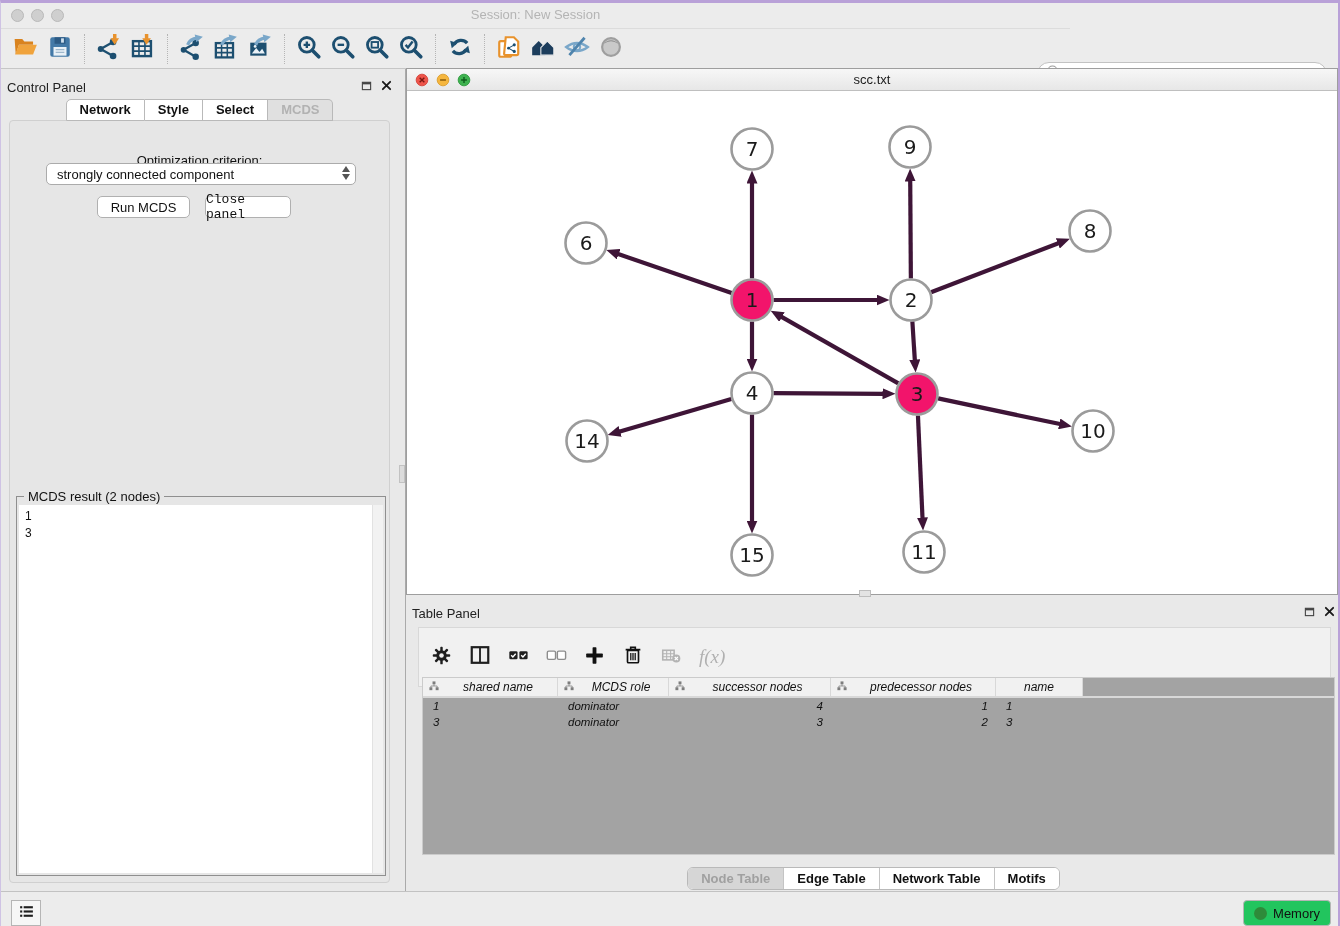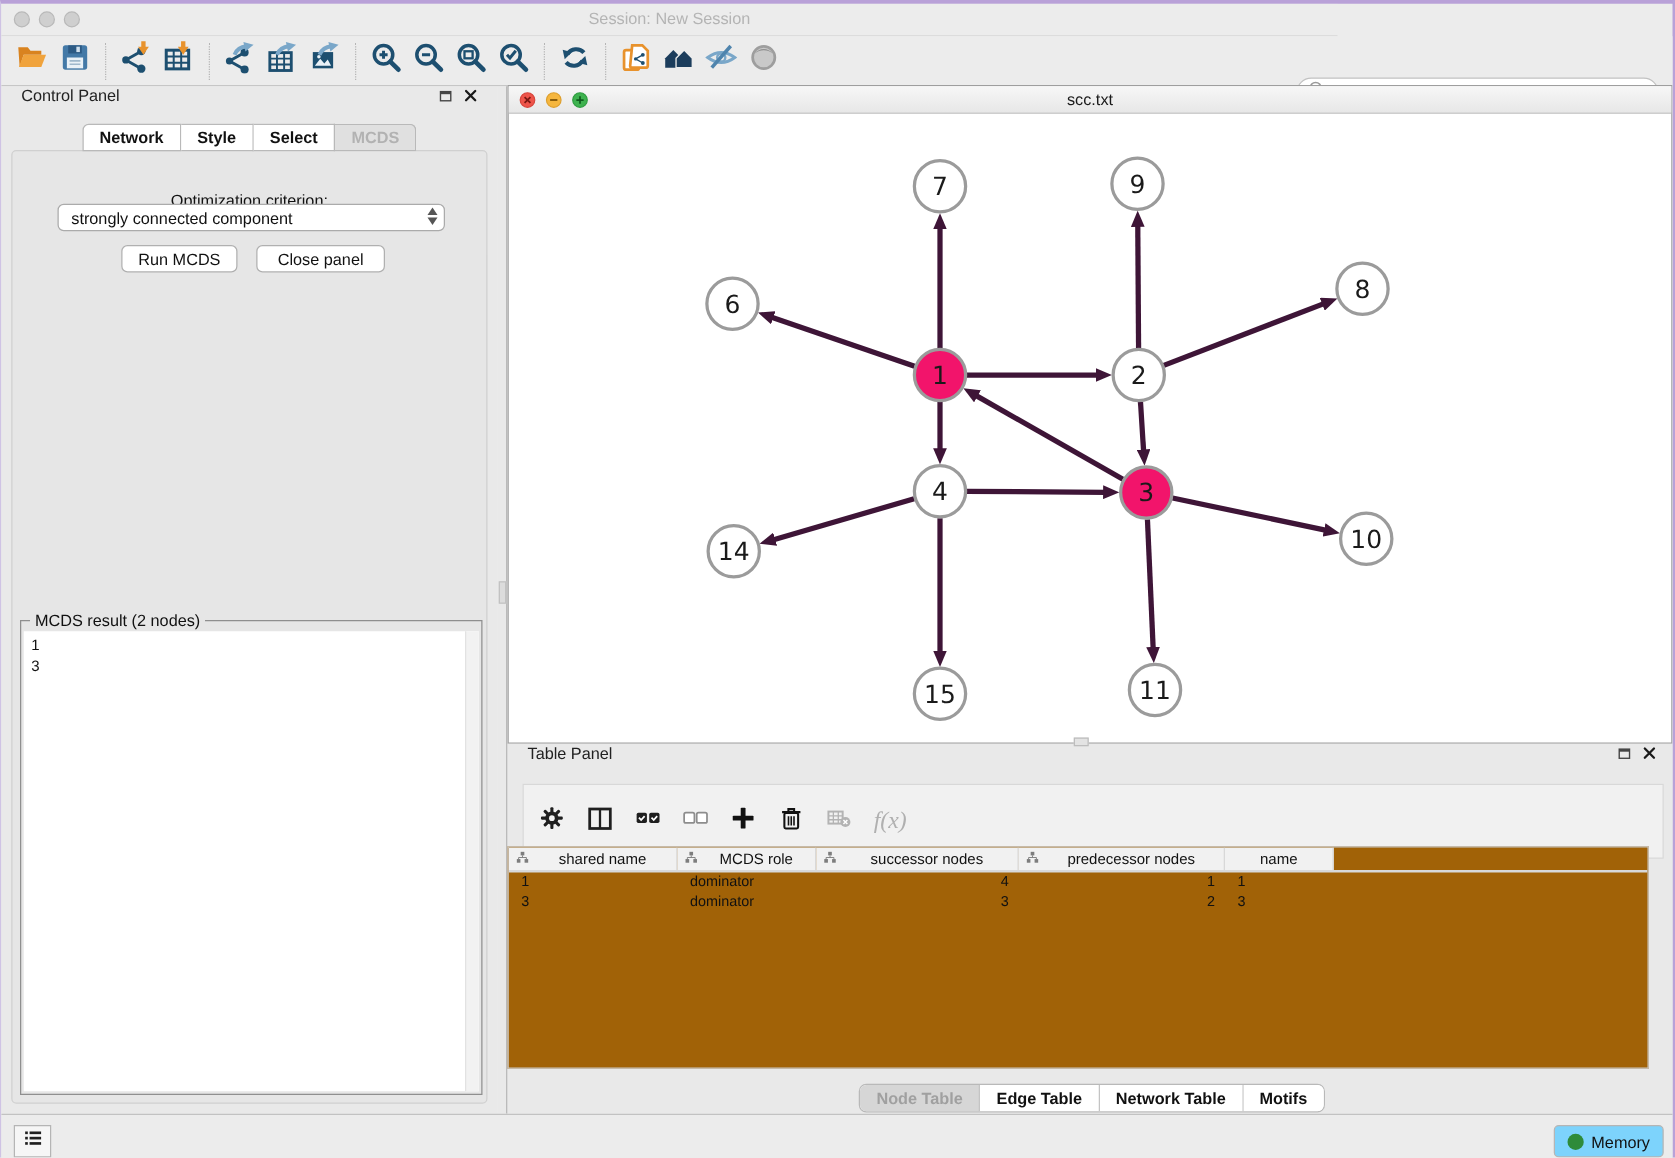--- a/index.html
+++ b/index.html
@@ -17,42 +17,42 @@
   
   #toolbar { left:0; top:26px; width:1340px; height:40px; background:#ececec; border-bottom:1px solid #c6c6c6;
              display:flex; align-items:center; padding-left:8px; }
   .tbtn { width:34px; height:32px; display:flex; align-items:center; justify-content:center; cursor:pointer; }
   .tsep { width:1px; height:30px; margin:0 7px; border-left:1px dotted #b5b5b5; }
   #search-wrap { position:absolute; right:14px; top:33px; width:290px; height:24px; background:#fff;
                  border:1px solid #c2c2c2; border-radius:13px; display:flex; align-items:center; padding-left:7px; }
 
   
   #control-panel { left:0; top:66px; width:397px; height:822px; background:#e9e9e9; }
-  .panel-head { height:26px; display:flex; align-items:flex-start; padding:0 16px; }
+  .panel-head { height:26px; display:flex; align-items:flex-end; padding:0 6px; }
   .panel-title { font-size:13px; color:#222; flex:1; }
   .panel-head .hicons { display:flex; gap:9px; align-items:center; }
   #cp-tabs { display:flex; justify-content:center; margin-top:4px; height:22px; position:relative; z-index:2; }
   .cp-tab { font-size:13px; font-weight:bold; color:#111; background:#fff; border:1px solid #b9b9b9;
             padding:2px 13px; line-height:16px; cursor:pointer; }
   .cp-tab.first { border-radius:5px 0 0 0; }
   .cp-tab.mid { border-left:none; }
   .cp-tab.sel { background:#e0e0e0; color:#b2b2b2; border-radius:0 5px 0 0; border-left:none; }
   #cp-content { position:absolute; left:8px; top:51px; width:381px; height:763px; background:#e6e6e6;
                 border:1px solid #d0d0d0; border-radius:4px; }
   #opt-label { text-align:center; margin-top:32px; font-size:13px; color:#111; }
   #criterion-select { position:absolute; left:36px; top:42px; width:310px; height:22px; background:#fff;
                       border:1px solid #ababab; border-radius:5px; font-size:13px; color:#111;
                       display:flex; align-items:center; padding-left:10px; cursor:pointer; }
   #criterion-select .stepper { position:absolute; right:5px; top:2px; display:flex; flex-direction:column; gap:2px; }
   .tri-up { width:0; height:0; border-left:4px solid transparent; border-right:4px solid transparent; border-bottom:6px solid #555; }
   .tri-dn { width:0; height:0; border-left:4px solid transparent; border-right:4px solid transparent; border-top:6px solid #555; }
   .cp-btn { position:absolute; top:75px; height:22px; background:#fff; border:1px solid #b0b0b0; border-radius:5px;
             font-size:13px; color:#111; display:flex; align-items:center; justify-content:center; cursor:pointer; }
   #run-btn { left:87px; width:93px; }
-  #close-btn { left:195px; width:103px; }
+  #close-btn { left:195px; width:86px;font-family:Liberation Mono, monospace; }
   #result-group { position:absolute; left:6px; top:375px; width:370px; height:380px; border:1px solid #8f8f8f; }
   #result-title { position:absolute; left:7px; top:-8px; background:#e6e6e6; padding:0 4px; font-size:13px; color:#111; }
   #result-box { position:absolute; left:2px; top:8px; width:364px; height:368px; background:#fff; }
   #result-text { padding:3px 6px; font-size:12px; line-height:17px; color:#111; white-space:pre; }
   #result-scroll { position:absolute; right:0; top:0; width:11px; height:100%; background:#f2f2f2; border-left:1px solid #e2e2e2; }
 
   
   #v-splitter { left:397px; top:66px; width:8px; height:822px; background:#e9e9e9; border-right:1px solid #aaa; }
   #v-handle { position:absolute; left:1px; top:396px; width:6px; height:18px; background:#dcdcdc; border:1px solid #c2c2c2; }
 
@@ -61,38 +61,38 @@
   #net-titlebar { height:22px; background:linear-gradient(#f7f7f7,#e7e7e7); border-bottom:1px solid #bfbfbf; position:relative; }
   #net-titlebar .lights { position:absolute; left:8px; top:4px; display:flex; gap:7px; }
   #net-title { width:100%; text-align:center; font-size:13px; color:#1a1a1a; line-height:21px; }
   #graph-canvas { position:absolute; left:0; top:22px; width:930px; height:503px; }
   #h-handle { left:858px; top:587px; width:12px; height:7px; background:#e3e3e3; border:1px solid #bdbdbd; z-index:3; }
 
   
   #table-panel { left:405px; top:592px; width:935px; height:296px; background:#e9e9e9; }
   #tp-toolbar { position:absolute; left:12px; top:32px; width:913px; height:60px; background:#f1f1f1;
                 border:1px solid #d8d8d8; display:flex; align-items:center; gap:17px; padding-left:12px; }
-  #tp-table { position:absolute; left:0; top:82px; width:913px; height:178px; background:#a16207; border:1px solid #cbcbcb; overflow:hidden; }
+  #tp-table { position:absolute; left:16px; top:82px; width:913px; height:178px; background:#a3a3a3; border:1px solid #cbcbcb; overflow:hidden;font-style:italic; }
   #tp-header { display:flex; height:20px; border-bottom:2px solid #d8d8d8; }
   .th { background:#f1f1f1; border-right:1px solid #d8d8d8; display:flex; align-items:center; font-size:12px; color:#111; }
   .th .lbl { flex:1; text-align:center; }
   .th .treeicon { margin-left:6px; }
   .tr { display:flex; height:16px; }
   .td { font-size:11.5px; color:#111; line-height:16px; overflow:hidden; }
   #tp-tabs { position:absolute; left:0; right:0; top:272px; display:flex; justify-content:center; }
   #tp-tabs-inner { display:flex; border:1px solid #b9b9b9; border-radius:6px; overflow:hidden; background:#fff; }
   .tp-tab { font-size:13px; font-weight:bold; color:#111; padding:3px 13px; border-right:1px solid #c4c4c4; cursor:pointer; background:#fff; }
   .tp-tab:last-child { border-right:none; }
   .tp-tab.sel { background:#d6d6d6; color:#a0a0a0; }
 
   
   #status-bar { left:0; top:888px; width:1340px; height:38px; background:#ececec; border-top:1px solid #c2c2c2; }
   #list-btn { position:absolute; left:10px; top:8px; width:30px; height:26px; background:#f6f6f6; border:1px solid #b5b5b5;
               display:flex; align-items:center; justify-content:center; cursor:pointer; }
-  #memory-btn { position:absolute; right:10px; top:8px; height:26px; background:#7dd3fc; border:1px solid #b5b5b5; border-radius:4px;
+  #memory-btn { position:absolute; right:10px; top:8px; height:26px; background:#22c55e; border:1px solid #b5b5b5; border-radius:4px;
                 display:flex; align-items:center; gap:6px; padding:0 10px; font-size:13px; color:#111; cursor:pointer; }
   #memory-dot { width:13px; height:13px; border-radius:50%; background:#2e8b3a; }
 </style>
 </head>
 <body>
 
 <div class="abs" id="titlebar">
   <div class="lights">
     <div class="light"></div>
     <div class="light"></div>

